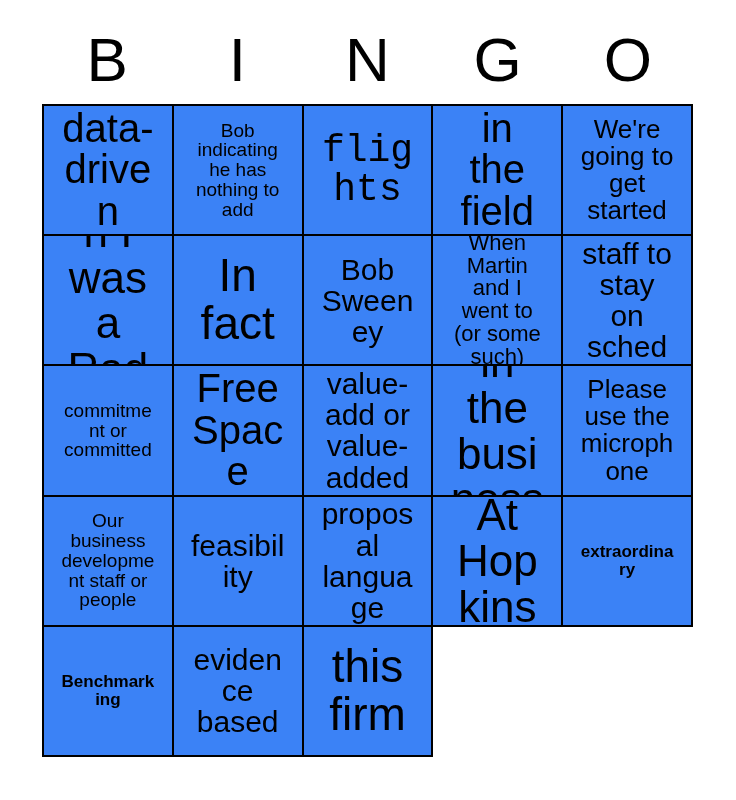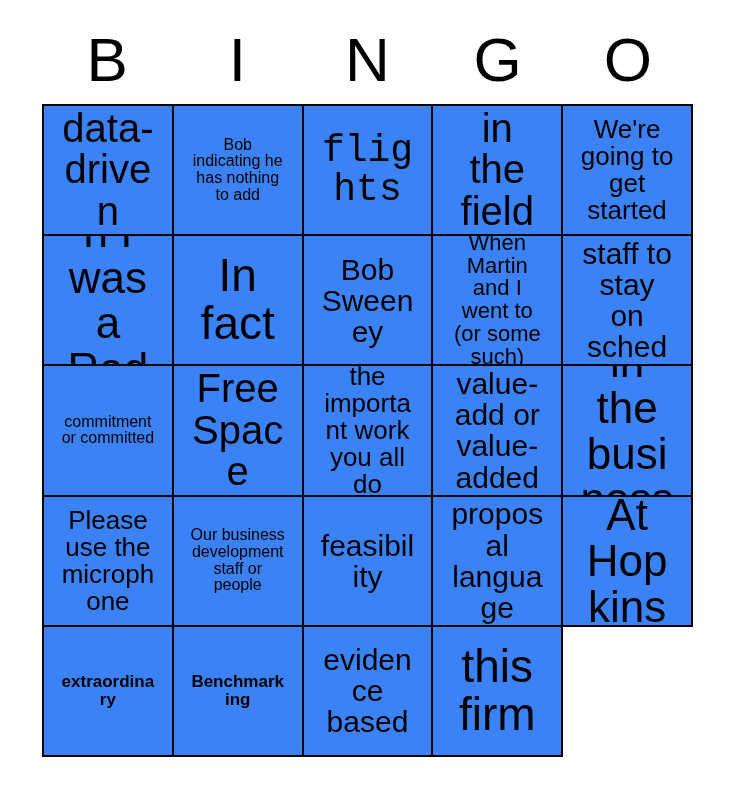--- a/index.html
+++ b/index.html
@@ -80,21 +80,21 @@
   }
 
   
   .fs-xxl  { font-size: 46px; }
   .fs-xl   { font-size: 40px; }
   .fs-lg   { font-size: 38px; font-family: Liberation Mono, monospace; }
   .fs-ml   { font-size: 44px; }
   .fs-md   { font-size: 30px; }
   .fs-sm   { font-size: 26px; }
   .fs-xs   { font-size: 22px; }
-  .fs-xxs  { font-size: 16px; }
+  .fs-xxs  { font-size: 19px; }
   .fs-tiny { font-size: 17px; font-weight: bold; }
 </style>
 </head>
 <body>
 
 <div id="card">
 
   <div id="header">
     <div class="header-letter">B</div>
     <div class="header-letter">I</div>
@@ -134,23 +134,20 @@
       <div class="cell">
         <span class="cell-text fs-md">We staff to stay on schedule</span>
       </div>
       <div class="cell">
         <span class="cell-text fs-xxs">commitment or committed</span>
       </div>
       <div class="cell">
         <span class="cell-text fs-xl">Free Space</span>
       </div>
       <div class="cell">
-        <span class="cell-text fs-sm">the important work you all do</span>
-      </div>
-      <div class="cell">
         <span class="cell-text fs-md">value-add or value-added</span>
       </div>
       <div class="cell">
         <span class="cell-text fs-ml">in the business</span>
       </div>
       <div class="cell">
         <span class="cell-text fs-sm">Please use the microphone</span>
       </div>
       <div class="cell">
         <span class="cell-text fs-xxs">Our business development staff or people</span>

